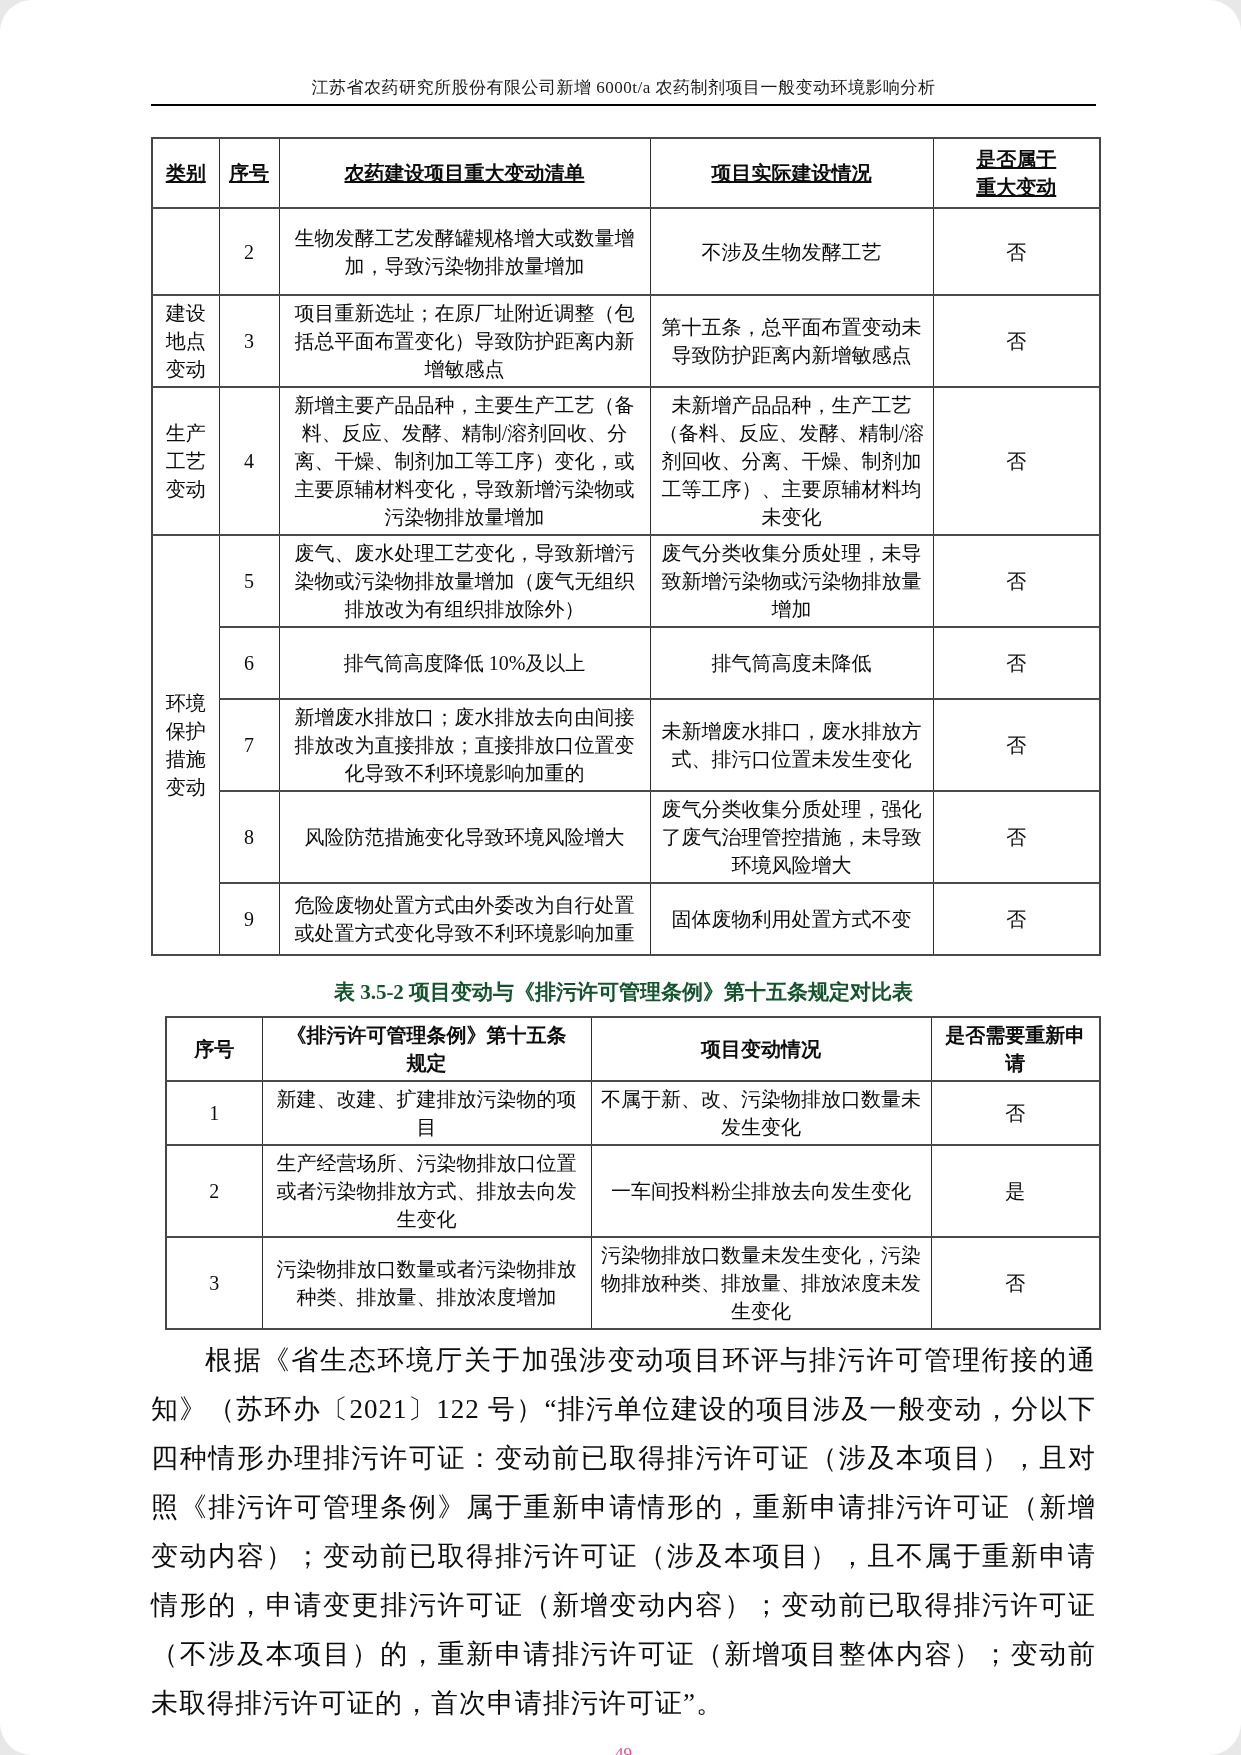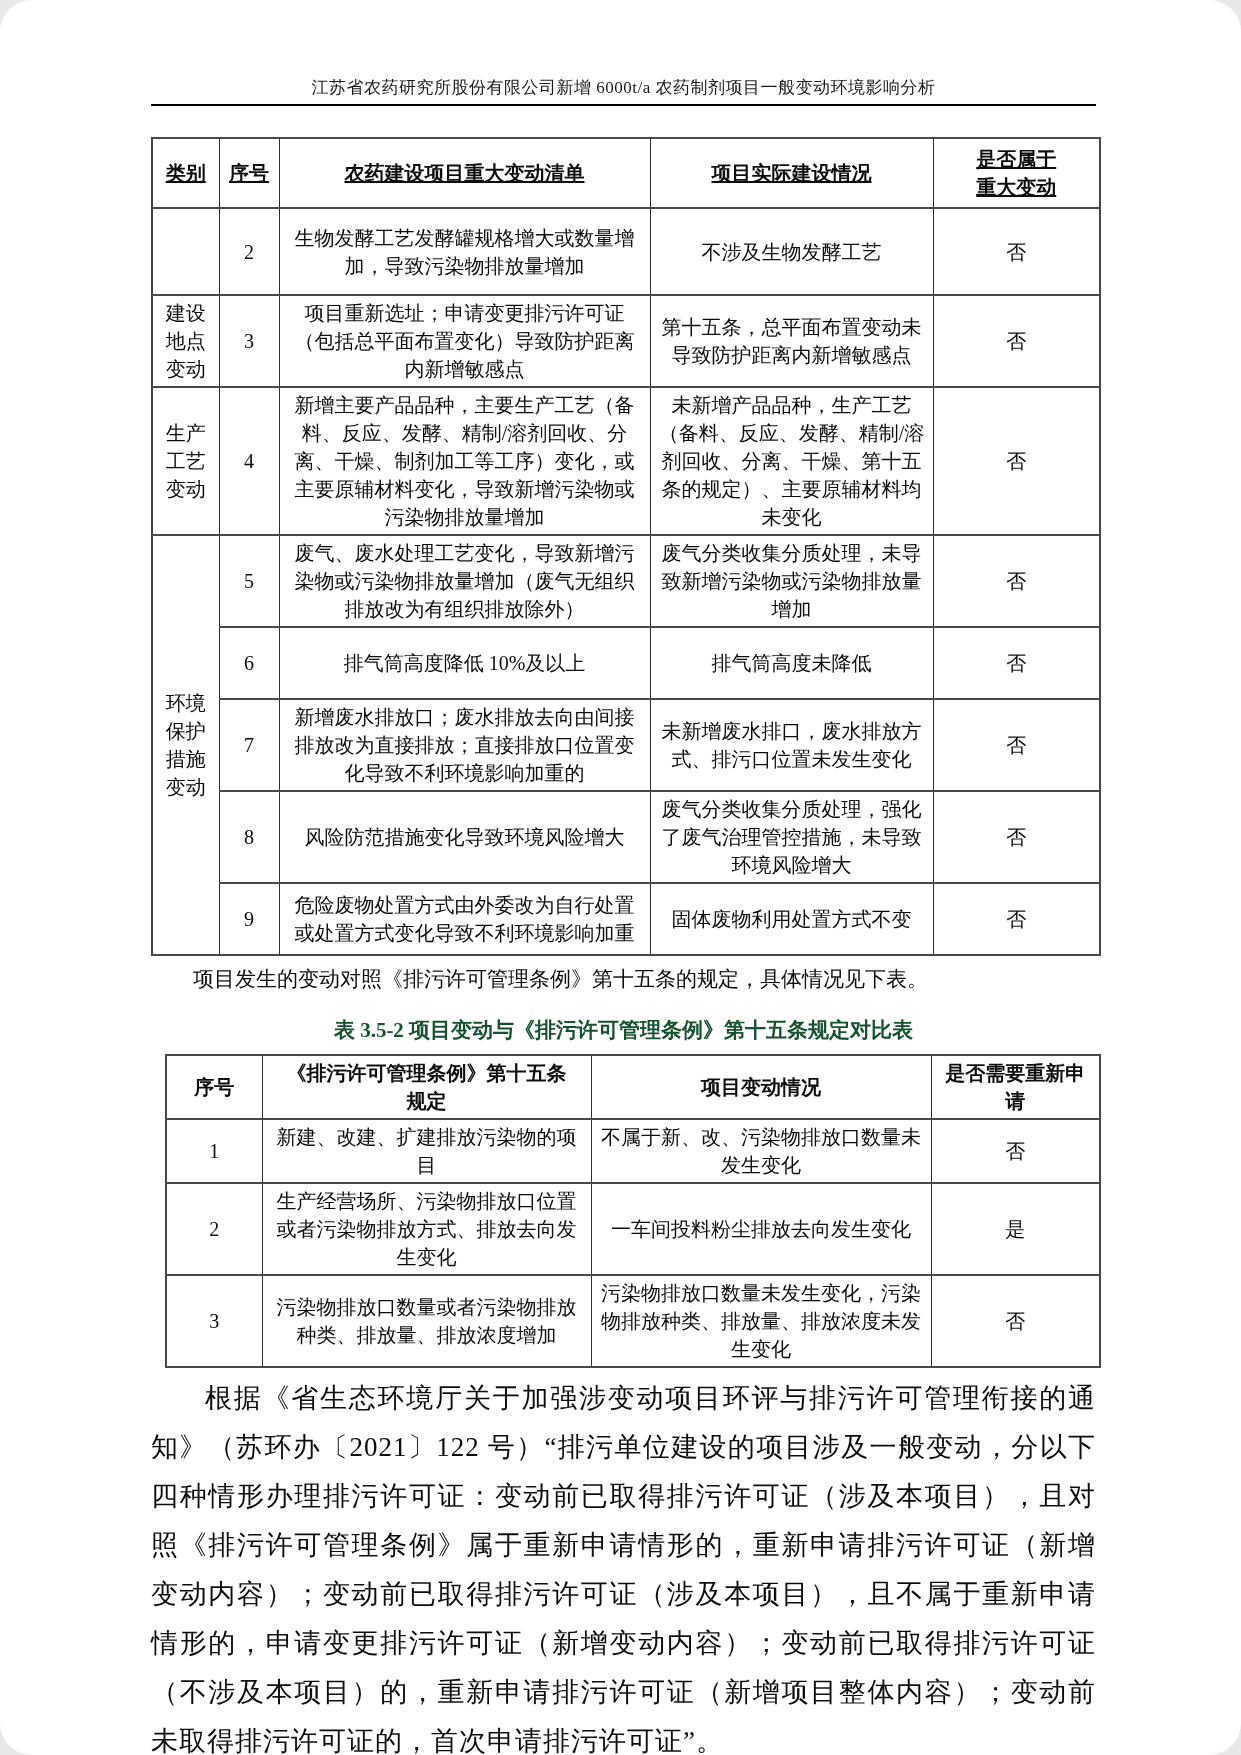--- a/index.html
+++ b/index.html
@@ -130,31 +130,31 @@
           <td>2</td>
           <td>生物发酵工艺发酵罐规格增大或数量增加，导致污染物排放量增加</td>
           <td>不涉及生物发酵工艺</td>
           <td>否</td>
         </tr>
         <tr class="r3">
           <td>建设
 地点
 变动</td>
           <td>3</td>
-          <td>项目重新选址；申请变更排污许可证（包括总平面布置变化）导致防护距离内新增敏感点</td>
+          <td>项目重新选址；在原厂址附近调整（包括总平面布置变化）导致防护距离内新增敏感点</td>
           <td>第十五条，总平面布置变动未导致防护距离内新增敏感点</td>
           <td>否</td>
         </tr>
         <tr class="r4">
           <td>生产
 工艺
 变动</td>
           <td>4</td>
           <td>新增主要产品品种，主要生产工艺（备料、反应、发酵、精制/溶剂回收、分离、干燥、制剂加工等工序）变化，或主要原辅材料变化，导致新增污染物或污染物排放量增加</td>
-          <td>未新增产品品种，生产工艺（备料、反应、发酵、精制/溶剂回收、分离、干燥、第十五条的规定）、主要原辅材料均未变化</td>
+          <td>未新增产品品种，生产工艺（备料、反应、发酵、精制/溶剂回收、分离、干燥、制剂加工等工序）、主要原辅材料均未变化</td>
           <td>否</td>
         </tr>
         <tr class="r5">
           <td rowspan="5">环境
 保护
 措施
 变动</td>
           <td>5</td>
           <td>废气、废水处理工艺变化，导致新增污染物或污染物排放量增加（废气无组织排放改为有组织排放除外）</td>
           <td>废气分类收集分质处理，未导致新增污染物或污染物排放量增加</td>
@@ -180,21 +180,20 @@
         </tr>
         <tr class="r9">
           <td>9</td>
           <td>危险废物处置方式由外委改为自行处置或处置方式变化导致不利环境影响加重</td>
           <td>固体废物利用处置方式不变</td>
           <td>否</td>
         </tr>
       </tbody>
     </table>
 
-    <p class="para1">项目发生的变动对照《排污许可管理条例》第十五条的规定，具体情况见下表。</p>
 
     <h3 class="t2-title">表 3.5-2 项目变动与《排污许可管理条例》第十五条规定对比表</h3>
 
     <table class="t2">
       <colgroup>
         <col style="width:96px">
           <col style="width:329px">
           <col style="width:340px">
           <col style="width:169px">
       </colgroup>

